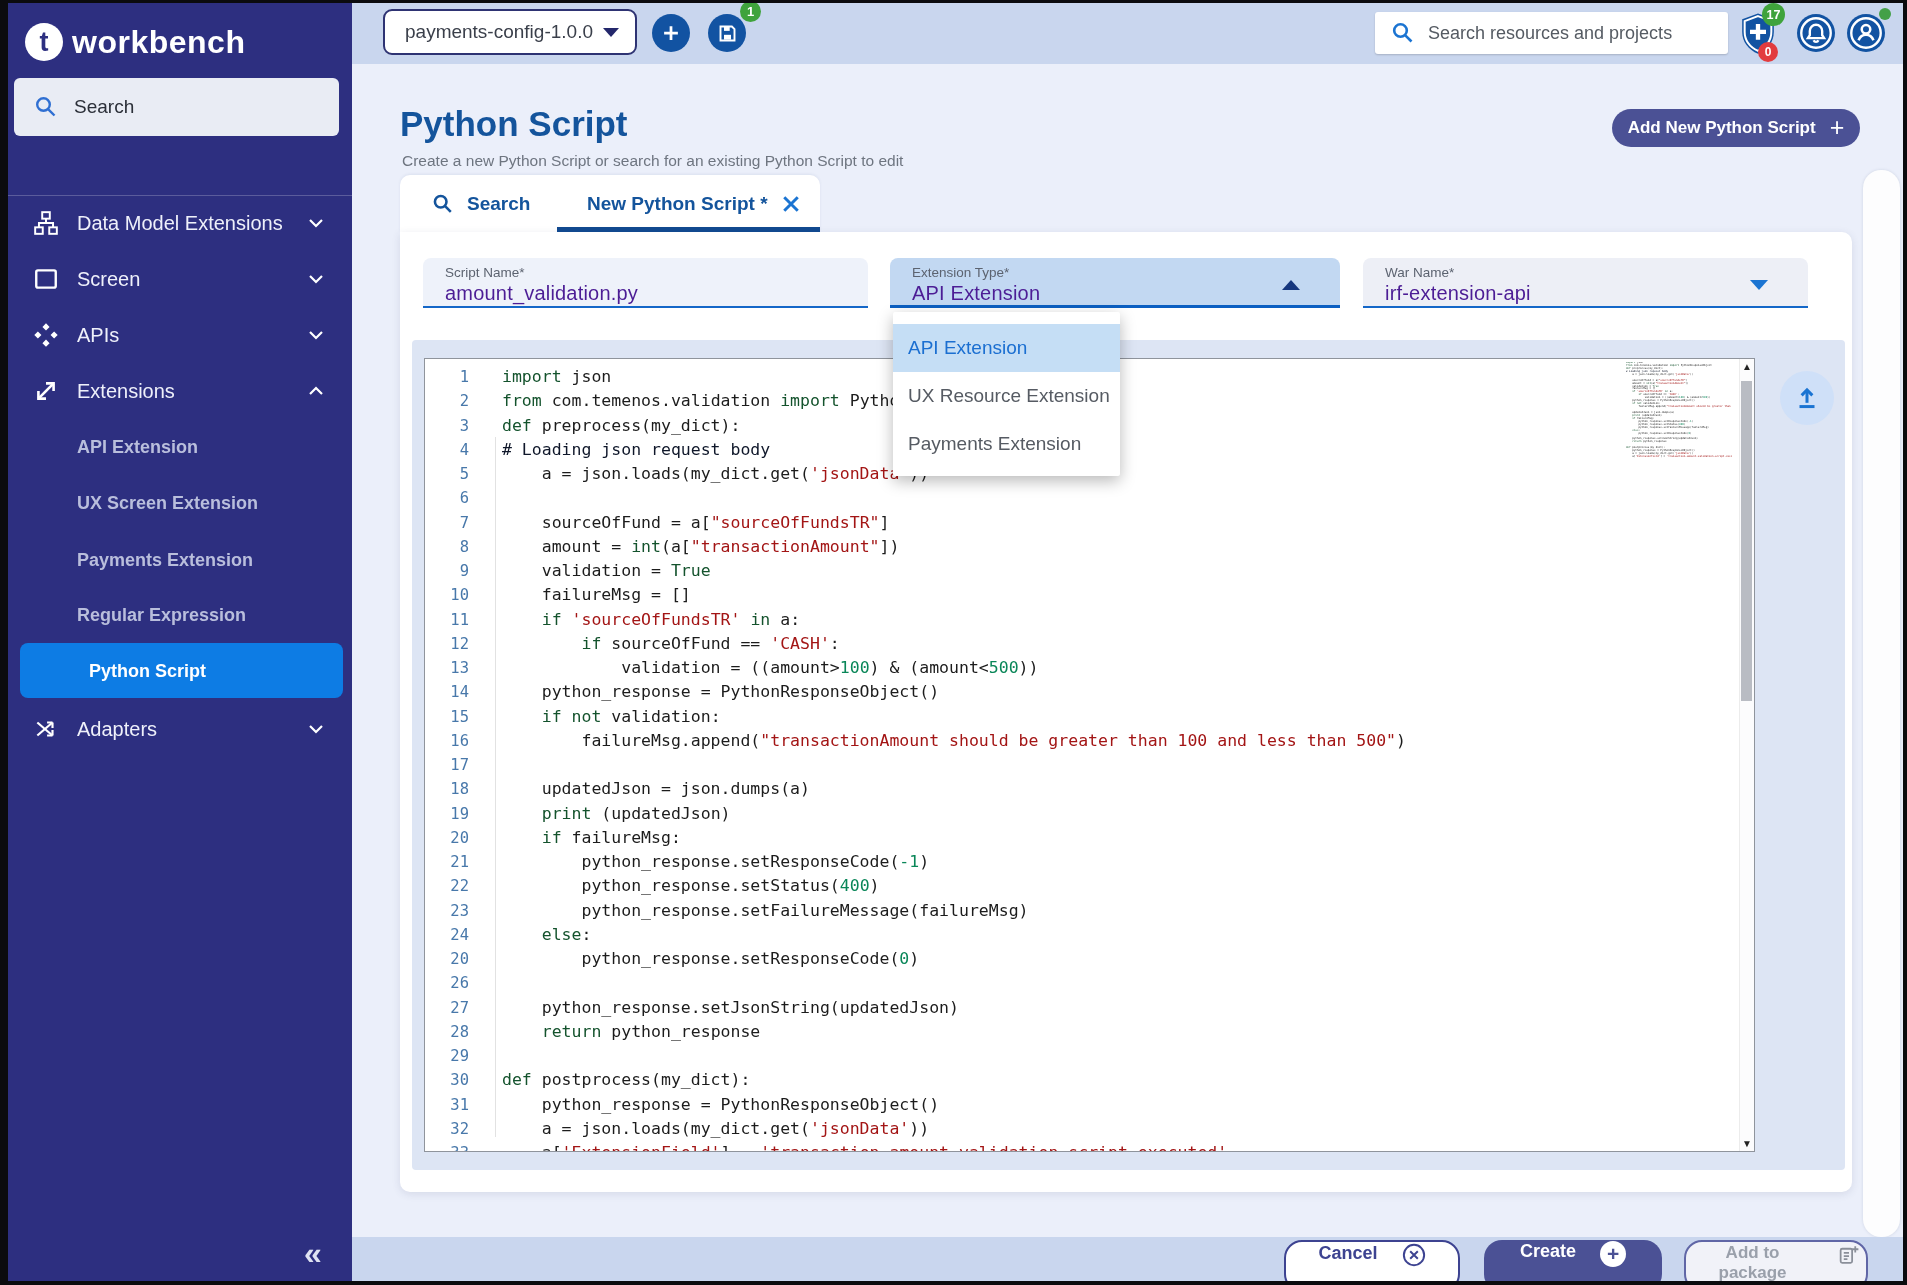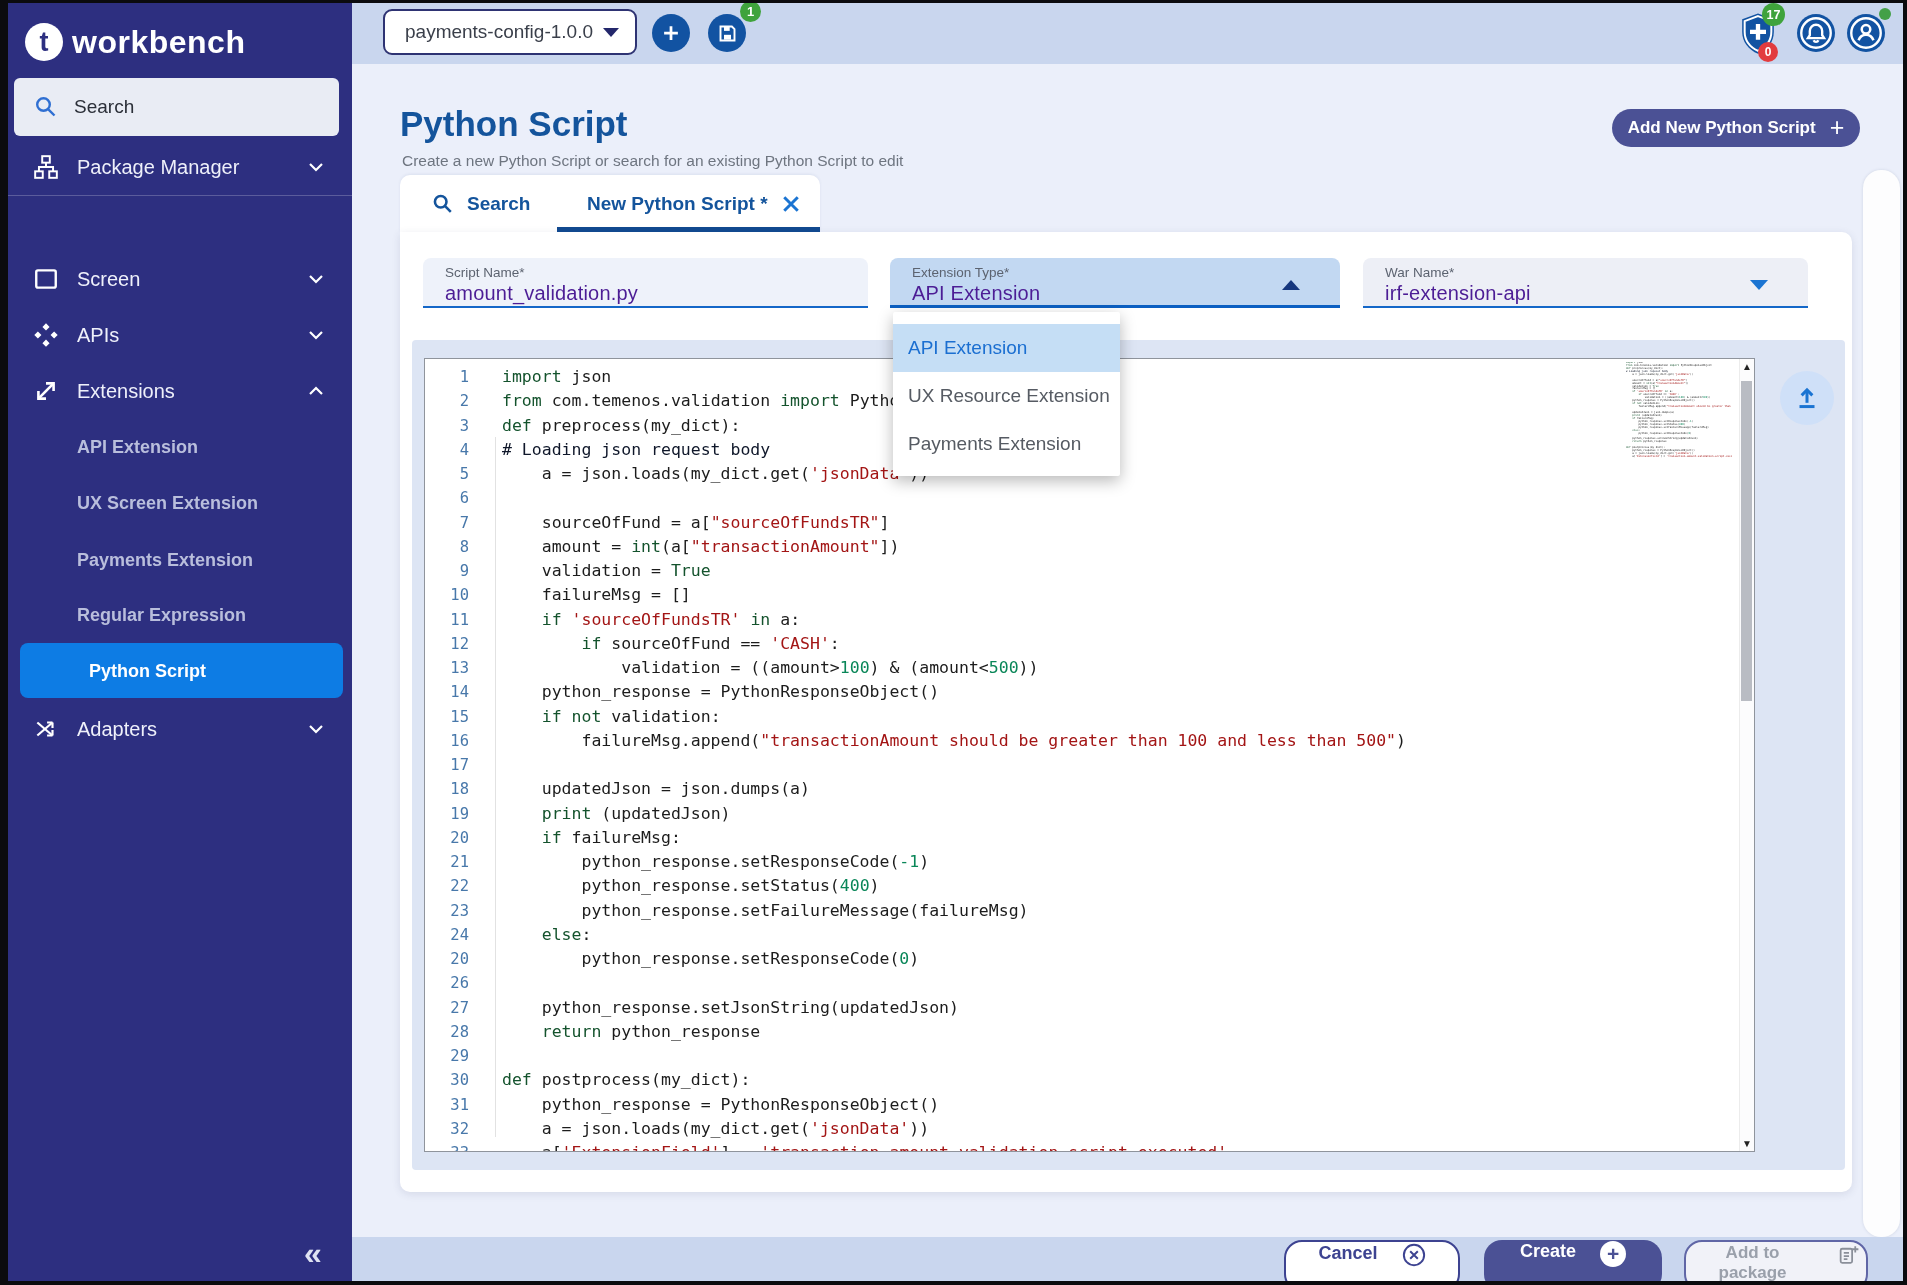--- a/index.html
+++ b/index.html
@@ -125,36 +125,36 @@
     <div class="abs brand">workbench</div>
 
     <div class="abs side-search">
       <svg width="24" height="24" viewBox="0 0 24 24">
         <circle cx="9.5" cy="9.5" r="6.3" fill="none" stroke="#2f6fd2" stroke-width="2.4"></circle>
         <path d="M14.3 14.3L20.5 20.5" stroke="#2f6fd2" stroke-width="2.4"></path>
       </svg>
       <span>Search</span>
     </div>
 
-    <div class="abs nav-row" style="top:142px;">
+    <div class="abs side-divider"></div>
+
+    <div class="abs nav-row" style="top:198px;">
       <svg class="nav-icon" viewBox="0 0 24 24">
         <g fill="none" stroke="#fff" stroke-width="1.8">
           <rect x="8.5" y="2" width="7" height="6"></rect>
             <rect x="2" y="16" width="7" height="6"></rect>
           <rect x="15" y="16" width="7" height="6"></rect>
             <path d="M12 8v4M5.5 16v-4h13v4"></path>
         </g>
       </svg>
-      <span class="nav-label">Package Manager</span>
+      <span class="nav-label">Data Model Extensions</span>
       <svg class="nav-chev" width="16" height="10" viewBox="0 0 16 10">
         <path d="M2 2l6 6 6-6" stroke="#fff" stroke-width="2.2" fill="none"></path>
         </svg>
     </div>
-    <div class="abs side-divider"></div>
-
 
     <div class="abs nav-row" style="top:254px;">
       <svg class="nav-icon" viewBox="0 0 24 24">
         <rect x="3" y="4" width="18" height="16" rx="1.5" fill="none" stroke="#fff" stroke-width="2.2"></rect>
       </svg>
       <span class="nav-label">Screen</span>
       <svg class="nav-chev" width="16" height="10" viewBox="0 0 16 10">
         <path d="M2 2l6 6 6-6" stroke="#fff" stroke-width="2.2" fill="none"></path>
         </svg>
     </div>
@@ -231,20 +231,27 @@
 
     <div class="abs circle-btn" style="left:356px;top:11px;">
       <svg width="21" height="21" viewBox="0 0 24 24">
         <path d="M4 4h13l3 3v13H4z" fill="none" stroke="#fff" stroke-width="2.2"></path>
         <rect x="8" y="13.5" width="8" height="5.5" fill="#fff"></rect>
         <rect x="8" y="4.5" width="6.5" height="4.5" fill="#fff"></rect>
         </svg>
     </div>
     <div class="abs badge" style="left:388px;top:-2px;width:21px;height:21px;background:#3fa33c;font-size:13px;">1</div>
 
+    <div class="abs top-search">
+      <svg width="24" height="24" viewBox="0 0 24 24">
+        <circle cx="9.5" cy="9.5" r="6.3" fill="none" stroke="#1b74d2" stroke-width="2.6"></circle>
+        <path d="M14.3 14.3L20.5 20.5" stroke="#1b74d2" stroke-width="2.6"></path>
+        </svg>
+      <span>Search resources and projects</span>
+    </div>
 
     <div class="abs" style="left:1386px;top:8px;width:42px;height:48px;">
       <svg width="40" height="46" viewBox="0 0 24 27">
         <path d="M12 1.2l9.5 3.5v7.4c0 6.2-3.8 10.7-9.5 13.3C6.3 22.8 2.5 18.3 2.5 12.1V4.7z" fill="#1253a2"></path>
         <path d="M12 2.8l8 3v6.3c0 5.3-3.2 9.2-8 11.5-4.8-2.3-8-6.2-8-11.5V5.8z" fill="none" stroke="#fff" stroke-width="1.2"></path>
         <path d="M12 7.5v9.5M7.2 12.2h9.6" stroke="#fff" stroke-width="2.6"></path>
         </svg>
     </div>
     <div class="abs badge" style="left:1410px;top:0;width:23px;height:23px;background:#3fa33c;font-size:12.5px;">17</div>
     <div class="abs badge" style="left:1406px;top:39px;width:20px;height:20px;background:#e23b3e;font-size:12px;">0</div>

